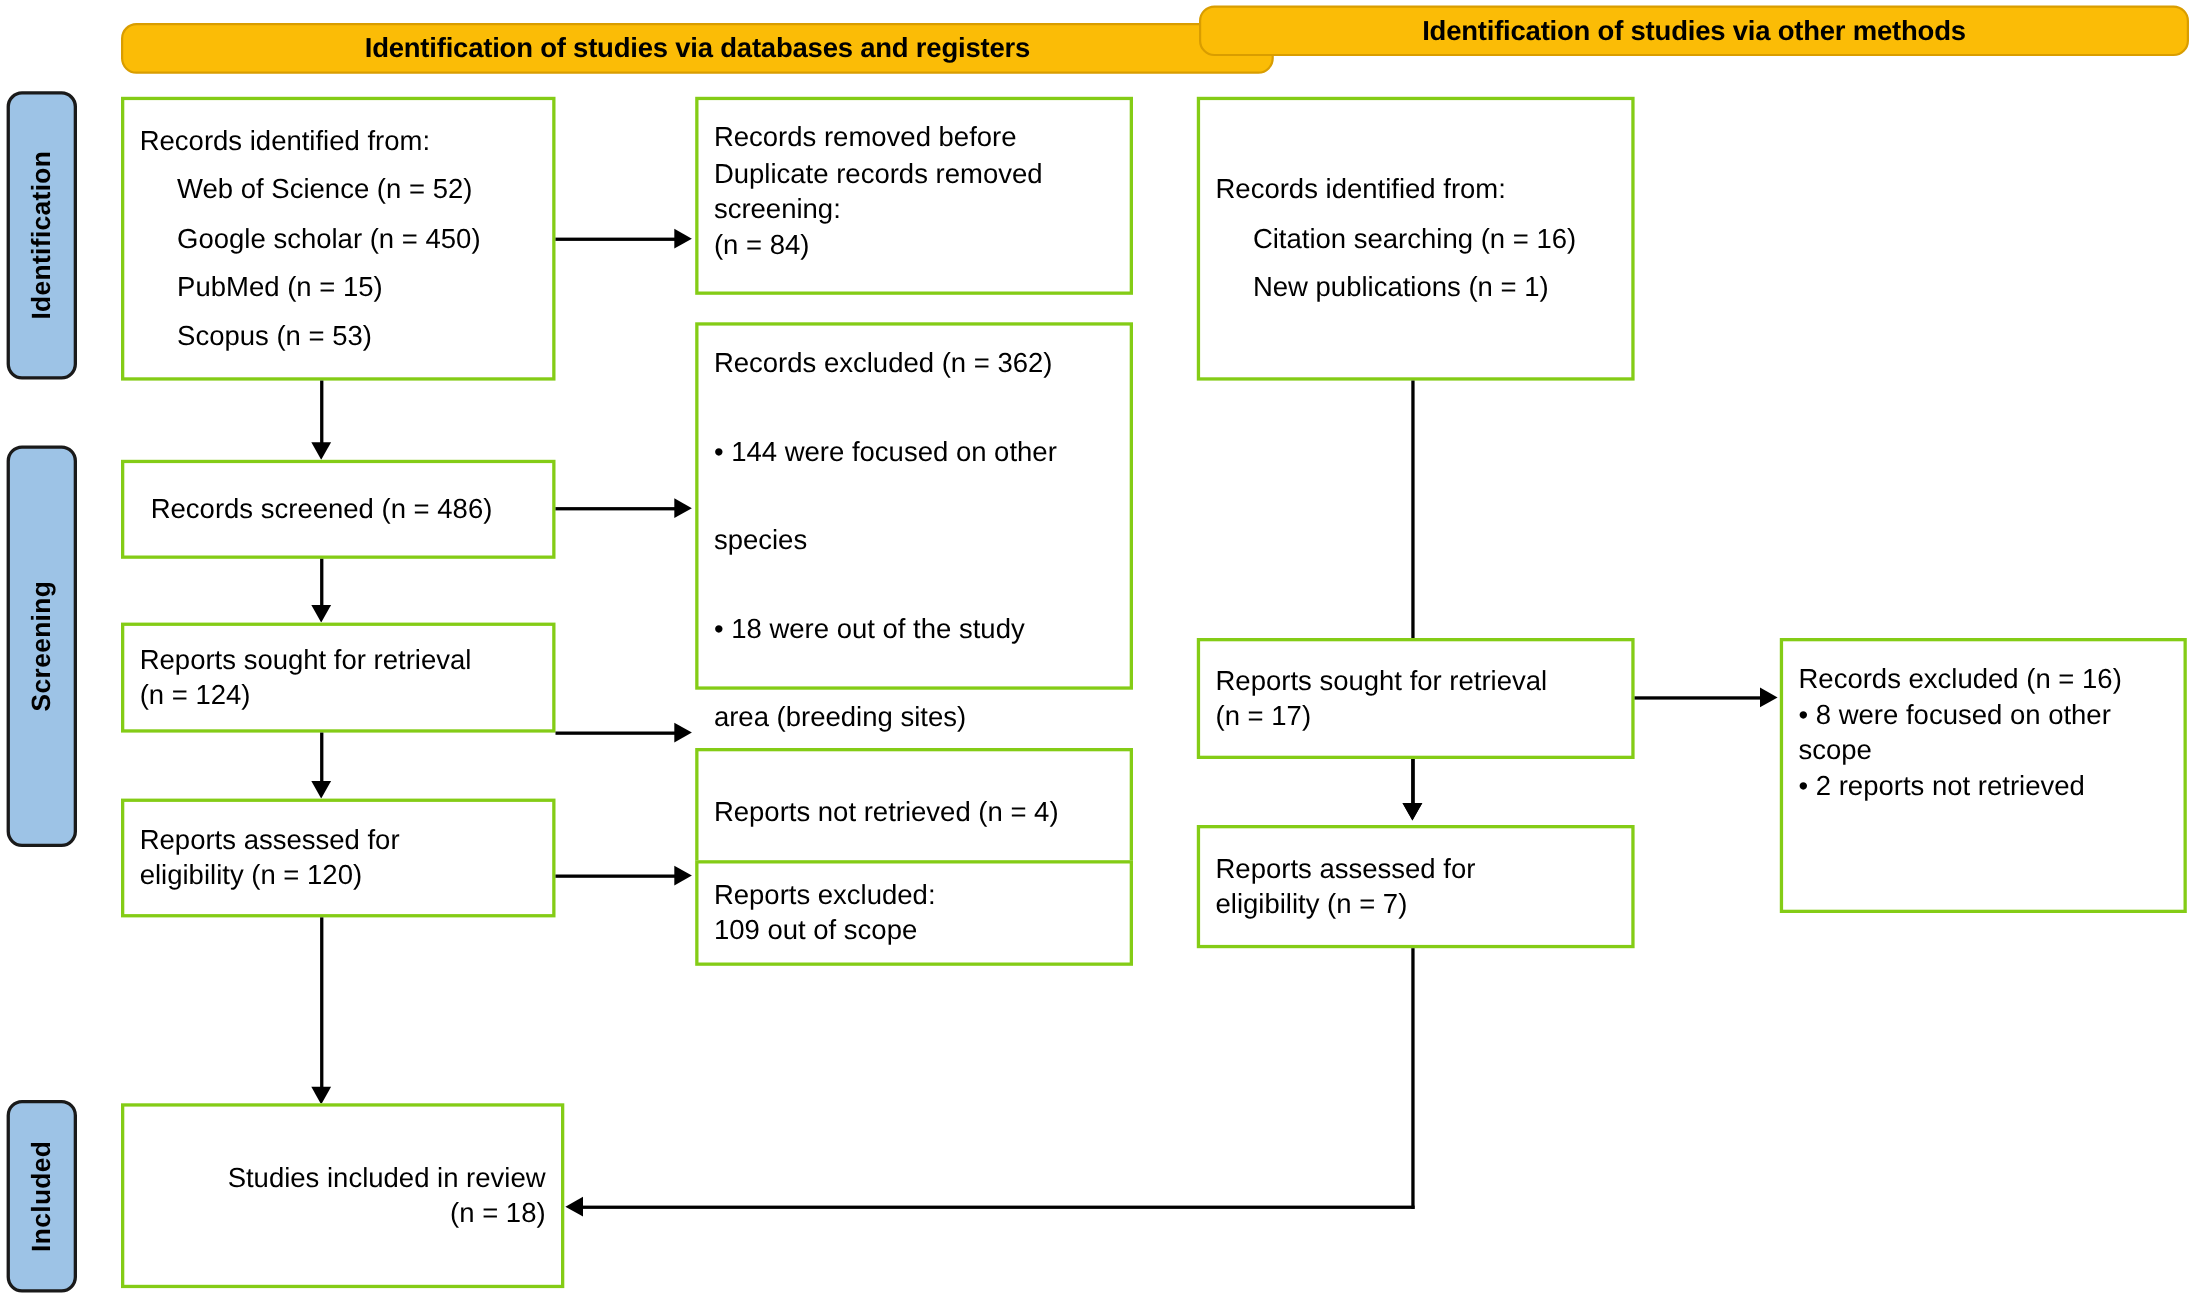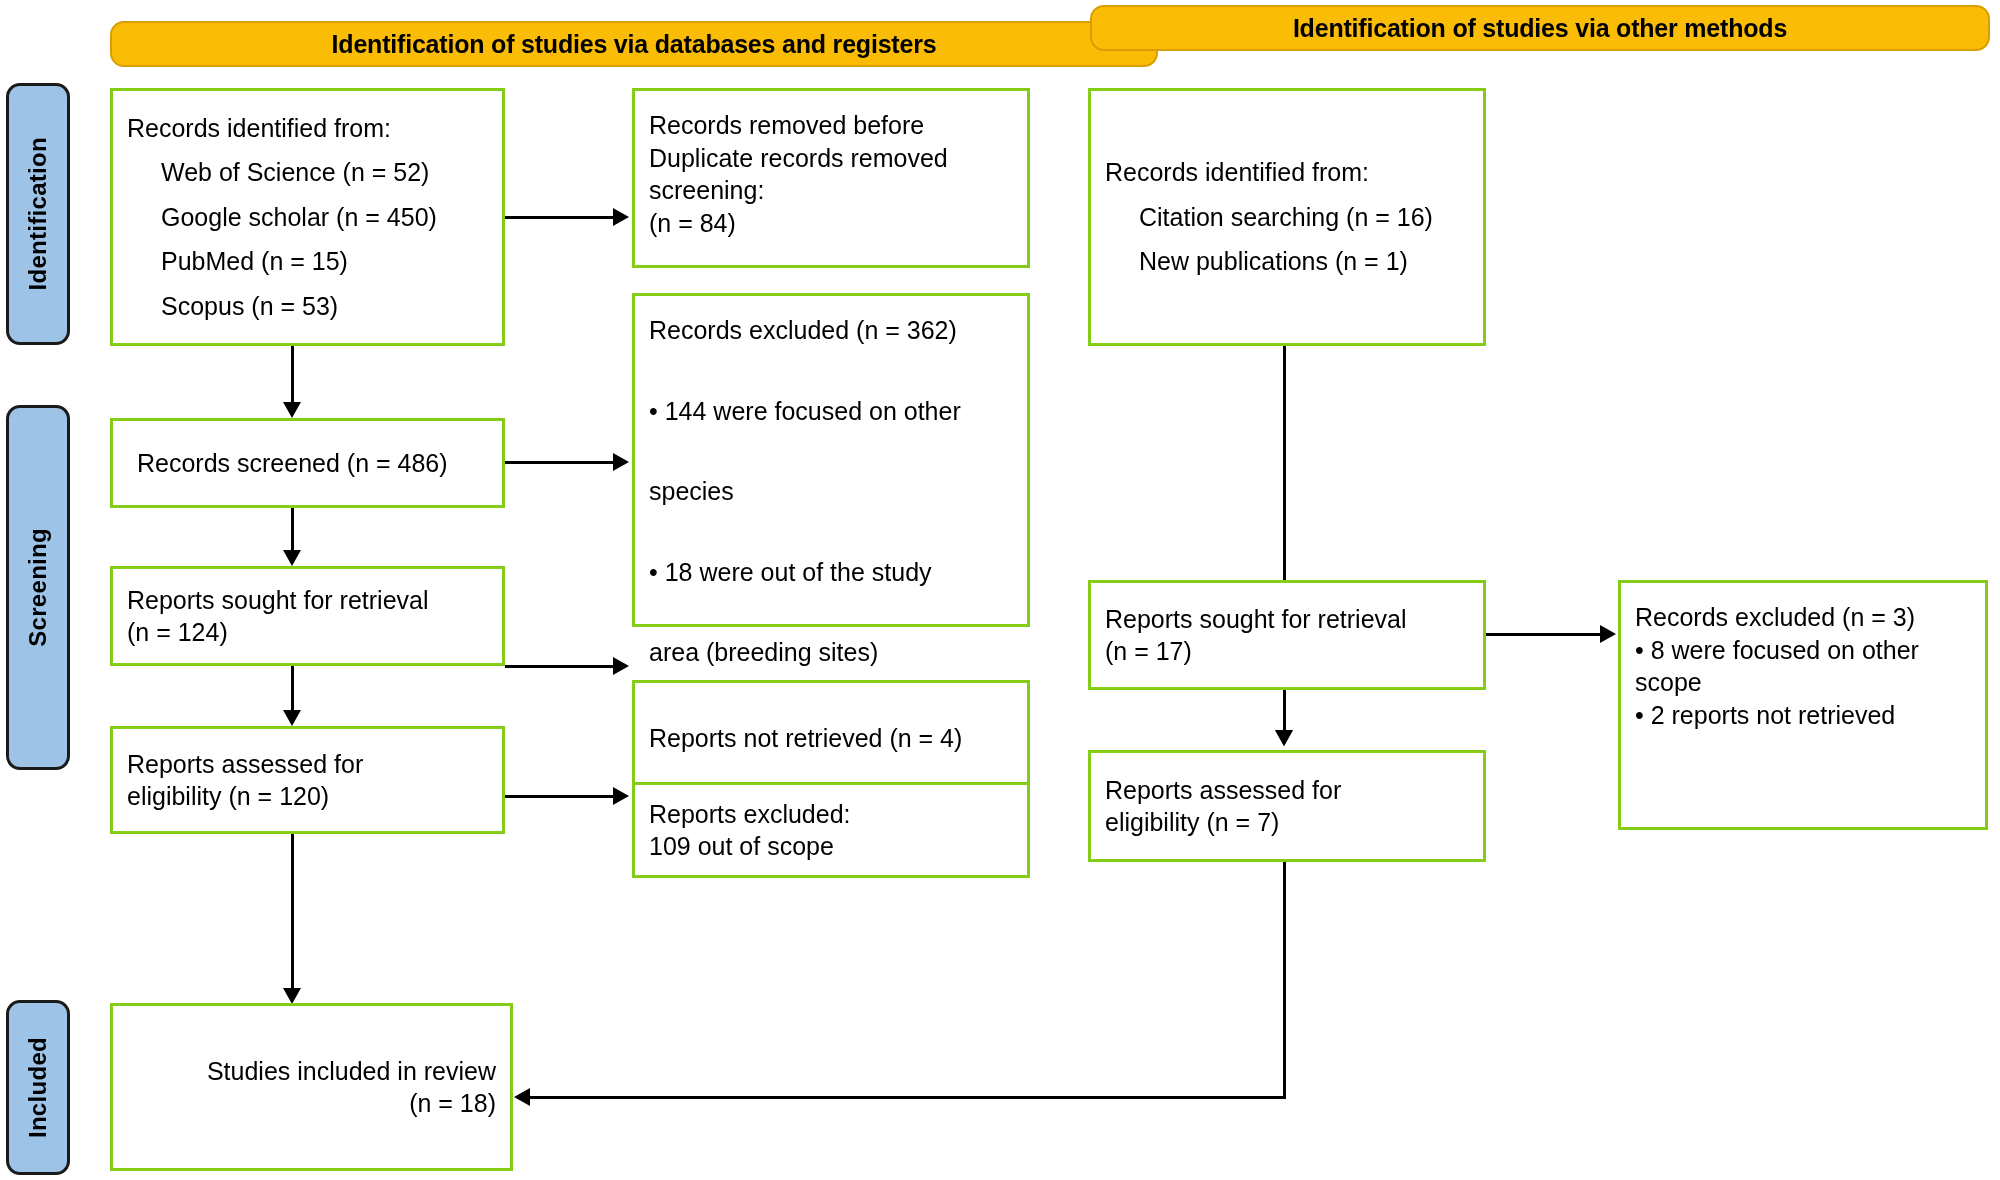--- a/index.html
+++ b/index.html
@@ -221,21 +221,21 @@
 
   <div class="vline" style="left:1283px; top:346px; height:390px;"></div>
   <div class="arrow-down" style="left:1275px; top:730px;"></div>
 
   <div class="node" style="left:1088px; top:580px; width:398px; height:110px;">
     <div class="line">Reports sought for retrieval</div>
     <div class="line">(n = 17)</div>
   </div>
 
   <div class="node top-align" style="left:1618px; top:580px; width:370px; height:250px;">
-    <div class="line">Records excluded (n = 3)</div>
+    <div class="line">Records excluded (n = 16)</div>
     <div class="line">• 8 were focused on other</div>
     <div class="line">scope</div>
     <div class="line">• 2 reports not retrieved</div>
   </div>
 
   <div class="hline" style="left:1486px; top:633px; width:116px;"></div>
   <div class="arrow-right" style="left:1600px; top:625px;"></div>
 
   <div class="vline" style="left:1283px; top:690px; height:44px;"></div>
   <div class="arrow-down" style="left:1275px; top:730px;"></div>

